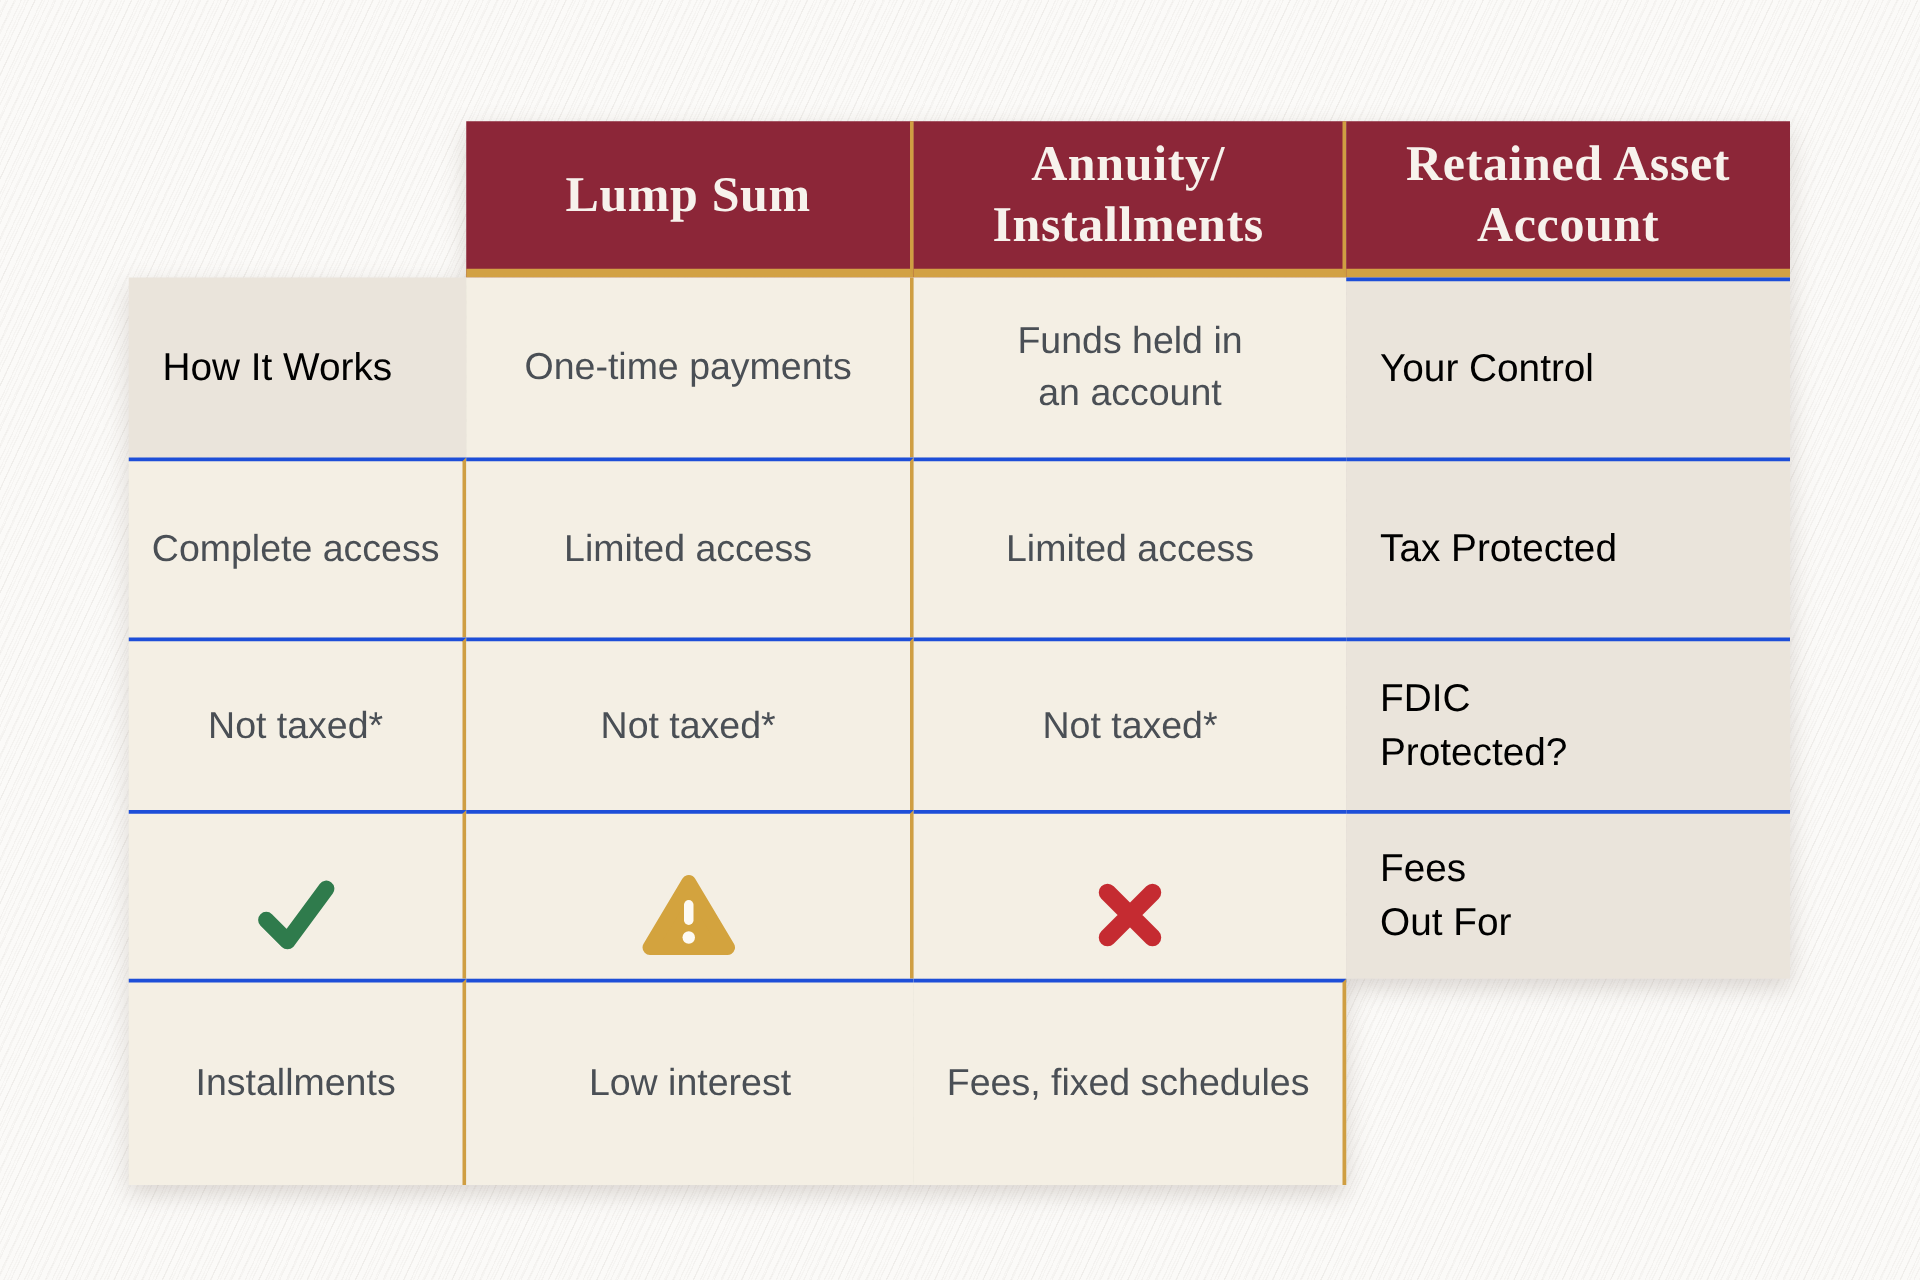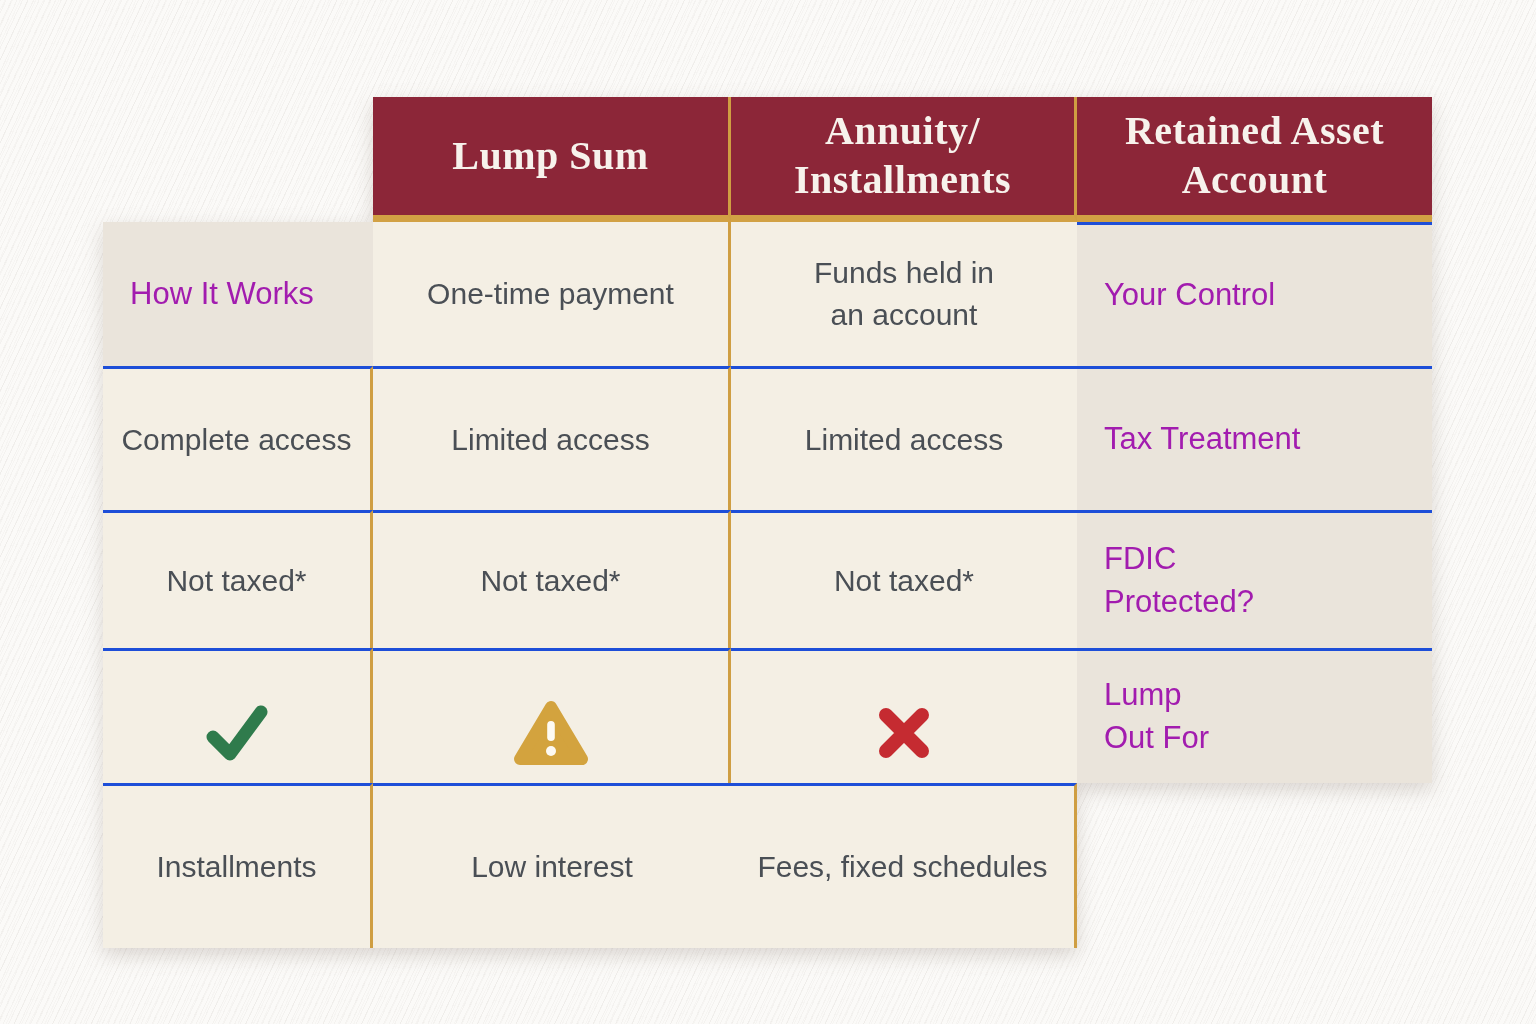--- a/index.html
+++ b/index.html
@@ -43,21 +43,21 @@
     justify-content: center;
     text-align: center;
     white-space: pre-line;
     border-bottom: 7px solid #d2a144;
   }
 
   .gold-r { border-right: 3px solid #cf9e42; }
 
   .rl {
     background: #eae4db;
-    color: #a21caf;
+    color: #000000;
     font-size: 31px;
     line-height: 1.38;
     display: flex;
     align-items: center;
     padding-left: 27px;
     white-space: pre-line;
   }
 
   .td {
     background: #f4efe4;
@@ -81,30 +81,30 @@
 <div class="tbl">
 
   <div class="corner"></div>
   <div class="th gold-r">Lump Sum</div>
   <div class="th gold-r">Annuity/
 Installments</div>
   <div class="th">Retained Asset
 Account</div>
 
   <div class="rl">How It Works</div>
-  <div class="td gold-r">One-time payment</div>
+  <div class="td gold-r">One-time payments</div>
   <div class="td">Funds held in
 an account</div>
 
   <div class="rl sep">Your Control</div>
   <div class="td gold-r sep">Complete access</div>
   <div class="td gold-r sep">Limited access</div>
   <div class="td sep">Limited access</div>
 
-  <div class="rl sep">Tax Treatment</div>
+  <div class="rl sep">Tax Protected</div>
   <div class="td gold-r sep">Not taxed*</div>
   <div class="td gold-r sep">Not taxed*</div>
   <div class="td sep">Not taxed*</div>
 
   <div class="rl sep">FDIC
 Protected?</div>
   <div class="td gold-r sep icon-wrap">
     <span>
       <svg width="64" height="62" viewBox="0 0 64 62" aria-hidden="true">
         <path d="M8 35 L25 52 L56 10" fill="none" stroke="#2f7b4c" stroke-width="13" stroke-linecap="round" stroke-linejoin="round"></path>
@@ -121,19 +121,19 @@
     </span>
   </div>
   <div class="td sep icon-wrap">
     <span>
       <svg width="62" height="62" viewBox="0 0 62 62" aria-hidden="true">
         <path d="M13 13 L49 49 M49 13 L13 49" fill="none" stroke="#c52b31" stroke-width="14" stroke-linecap="round"></path>
       </svg>
     </span>
   </div>
 
-  <div class="rl sep">Lump
+  <div class="rl sep">Fees
 Out For</div>
   <div class="td gold-r sep">Installments</div>
   <div class="td sep">Low interest</div>
   <div class="td gold-r sep">Fees, fixed schedules</div>
 
 </div>
 
 </body></html>

